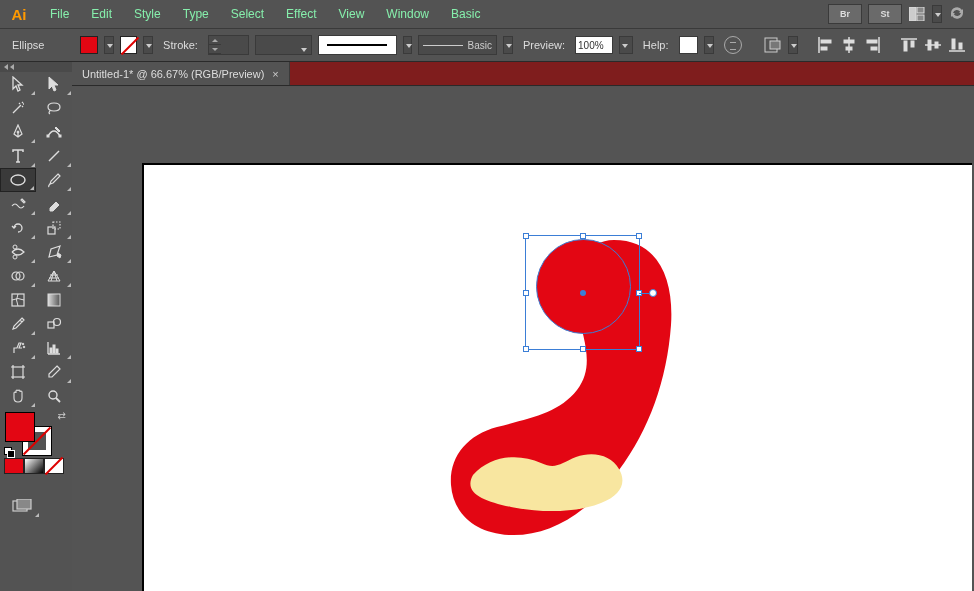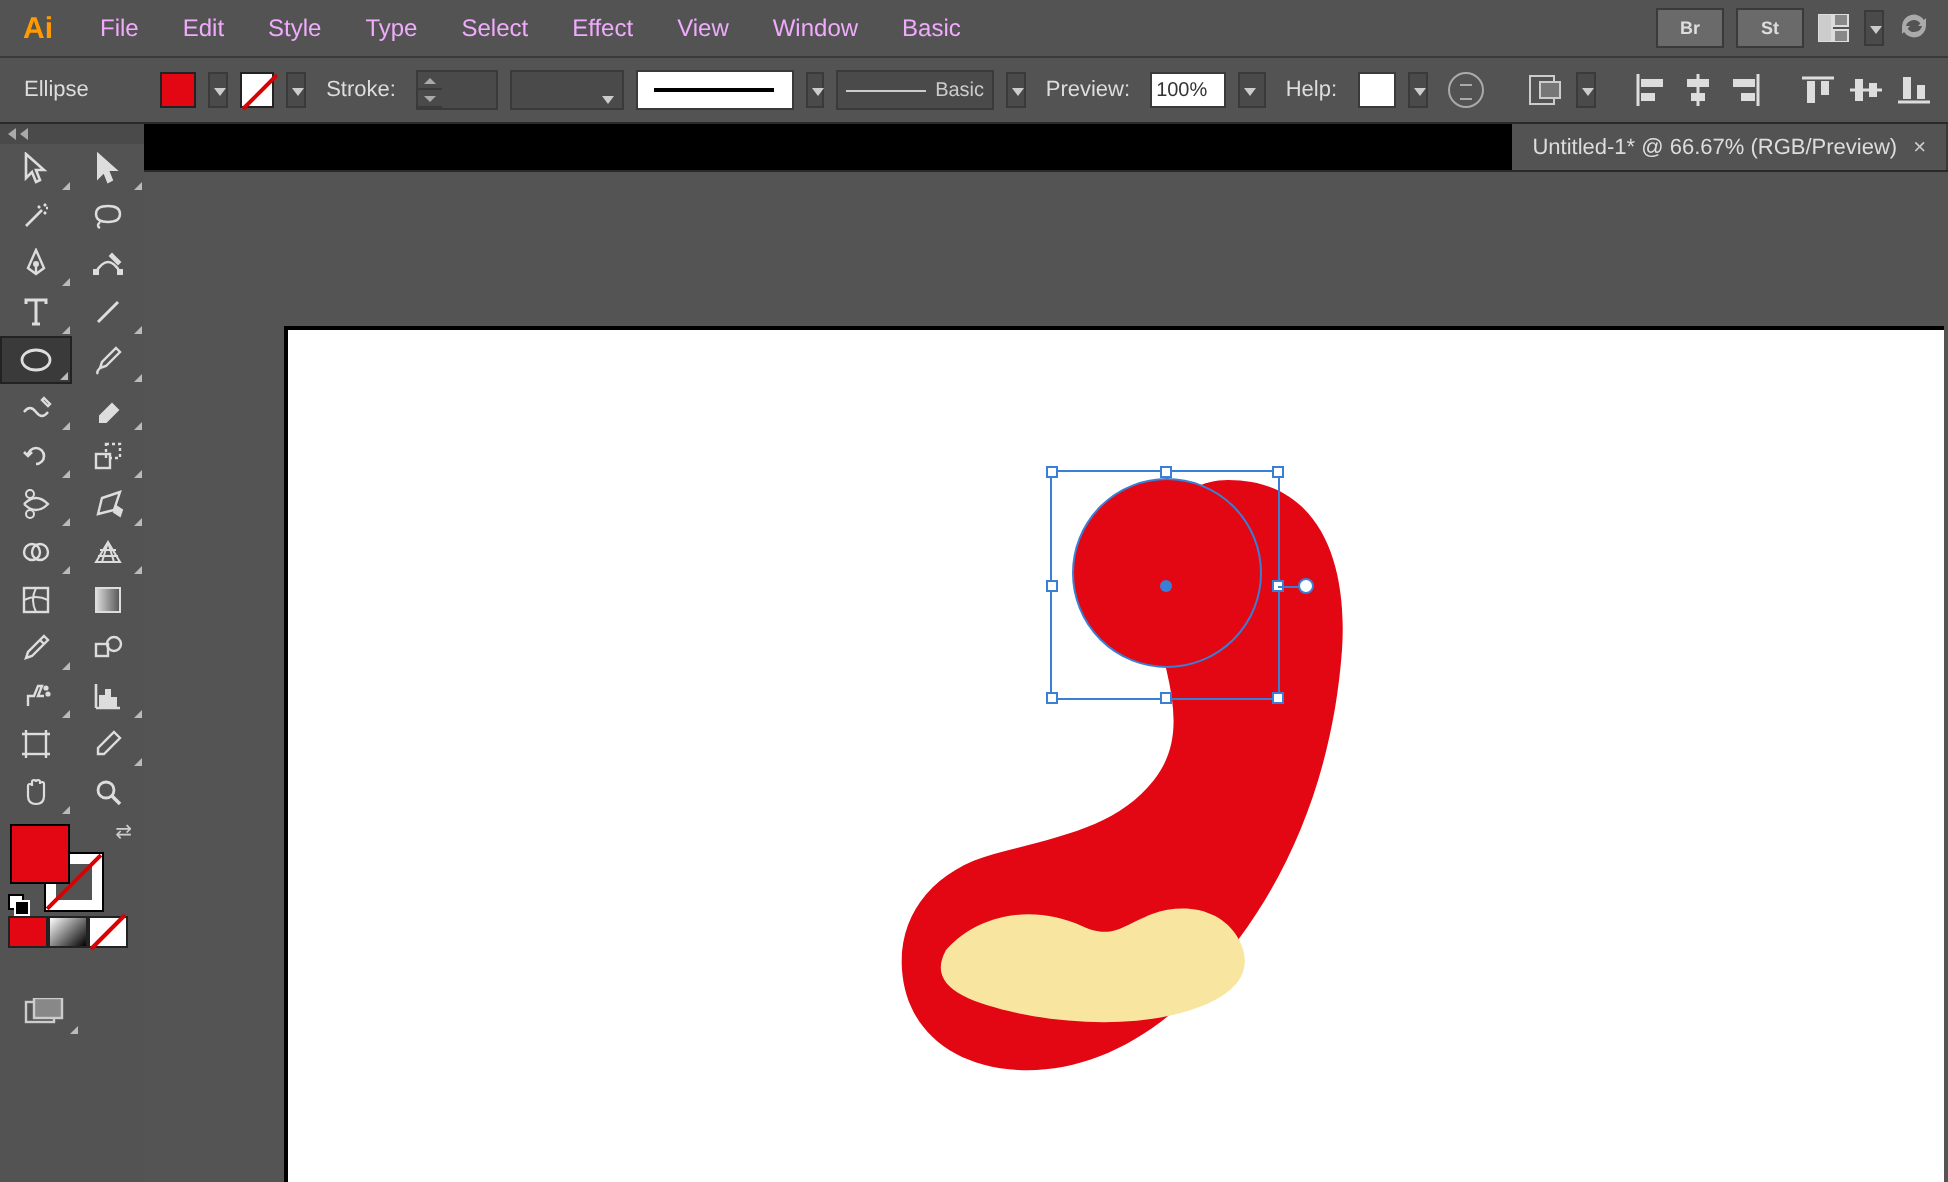--- a/index.html
+++ b/index.html
@@ -1,21 +1,21 @@
 <!DOCTYPE html>
 <html><head>
 <meta charset="utf-8">
 <style>
 * { margin: 0; padding: 0; box-sizing: border-box; user-select: none; }
 body { font-family: 'Segoe UI', Tahoma, sans-serif; font-size: 11px; color: #ccc; background: #535353; width: 974px; height: 591px; overflow: hidden; position: relative; }
 
 
 .menubar { height: 28px; background: #535353; display: flex; align-items: center; padding: 0 8px; gap: 2px; text-align: center; }
 .app-logo { width: 22px; height: 22px; display: flex; align-items: center; justify-content: center; color: #ff9a00; font-weight: bold; font-size: 15px; font-family: Arial; margin-right: 8px; }
-.menu-item { padding: 5px 10px; color: #f0abfc; font-size: 12px; cursor: pointer; }
+.menu-item { padding: 5px 10px; color: #86efac; font-size: 12px; cursor: pointer; }
 .menubar-right { margin-left: auto; display: flex; gap: 6px; align-items: center; }
 .panel-icon { width: 34px; height: 20px; background: #6a6a6a; border: 1px solid #3a3a3a; display: flex; align-items: center; justify-content: center; color: #ddd; font-size: 9px; font-weight: bold; }
 .sync-icon svg { fill: #aaa; }
 
 
 .controlbar { height: 34px; background: #535353; border-top: 1px solid #3a3a3a; border-bottom: 1px solid #2a2a2a; display: flex; align-items: center; padding: 0 8px; gap: 6px; }
 .ctrl-label { font-size: 11px; color: #ddd; padding: 0 4px; }
 .fill-swatch { width: 18px; height: 18px; border: 1px solid #222; }
 .dropdown-arrow { width: 10px; height: 18px; background: #4a4a4a; border: 1px solid #3a3a3a; position: relative; }
 .dropdown-arrow::after { content: ''; position: absolute; top: 7px; left: 2px; border-left: 3px solid transparent; border-right: 3px solid transparent; border-top: 4px solid #ccc; }
@@ -38,21 +38,21 @@
 .style-swatch { width: 20px; height: 18px; background: #fff; border: 1px solid #3a3a3a; }
 .controlbar-right { margin-left: 4px; display:flex; gap:6px; align-items:center; }
 .align-icon { width: 18px; height: 18px; display:flex; align-items:center; justify-content:center; }
 .align-icon svg { fill: #ddd; stroke: #ddd; }
 .round-icon { width: 18px; height: 18px; border: 1.5px solid #aaa; border-radius: 50%; position: relative; }
 .round-icon::after { content:''; position:absolute; width:6px; height:6px; border-top:1px solid #aaa; border-bottom:1px solid #aaa; top:5px; left:5px; }
 .doc-setup-icon { width: 18px; height: 16px; position: relative; }
 .doc-setup-icon svg { fill:none; stroke:#ccc; stroke-width:1; }
 
 
-.tabbar { margin-left: 72px; height: 24px; background: #000000; border-bottom: 1px solid #2a2a2a; display: flex; position: absolute; top: 62px; right: 0; left: 0; margin-left: 72px; justify-content: flex-end; }
+.tabbar { margin-left: 72px; height: 24px; background: #7f1d1d; border-bottom: 1px solid #2a2a2a; display: flex; position: absolute; top: 62px; right: 0; left: 0; margin-left: 72px; }
 .tab { background: #535353; padding: 4px 10px; display: flex; align-items: center; gap: 8px; font-size: 11px; color: #ddd; border-right: 1px solid #3a3a3a; }
 .tab .close { font-size: 11px; color: #ccc; cursor: pointer; }
 
 
 .toolbar { position: absolute; left: 0; top: 62px; width: 72px; background: #535353; bottom: 0; padding-top: 10px; }
 .dock-collapse { position: absolute; top: 0; left: 0; height: 10px; width: 72px; background: #4a4a4a; }
 .dock-collapse::after { content:''; position:absolute; left:4px; top:2px; width:0; height:0; border-top:3px solid transparent; border-bottom:3px solid transparent; border-right:4px solid #aaa; }
 .dock-collapse::before { content:''; position:absolute; left:10px; top:2px; width:0; height:0; border-top:3px solid transparent; border-bottom:3px solid transparent; border-right:4px solid #aaa; }
 .tool-row { display: flex; }
 .tool { width: 36px; height: 24px; display: flex; align-items: center; justify-content: center; position: relative; cursor: pointer; }

